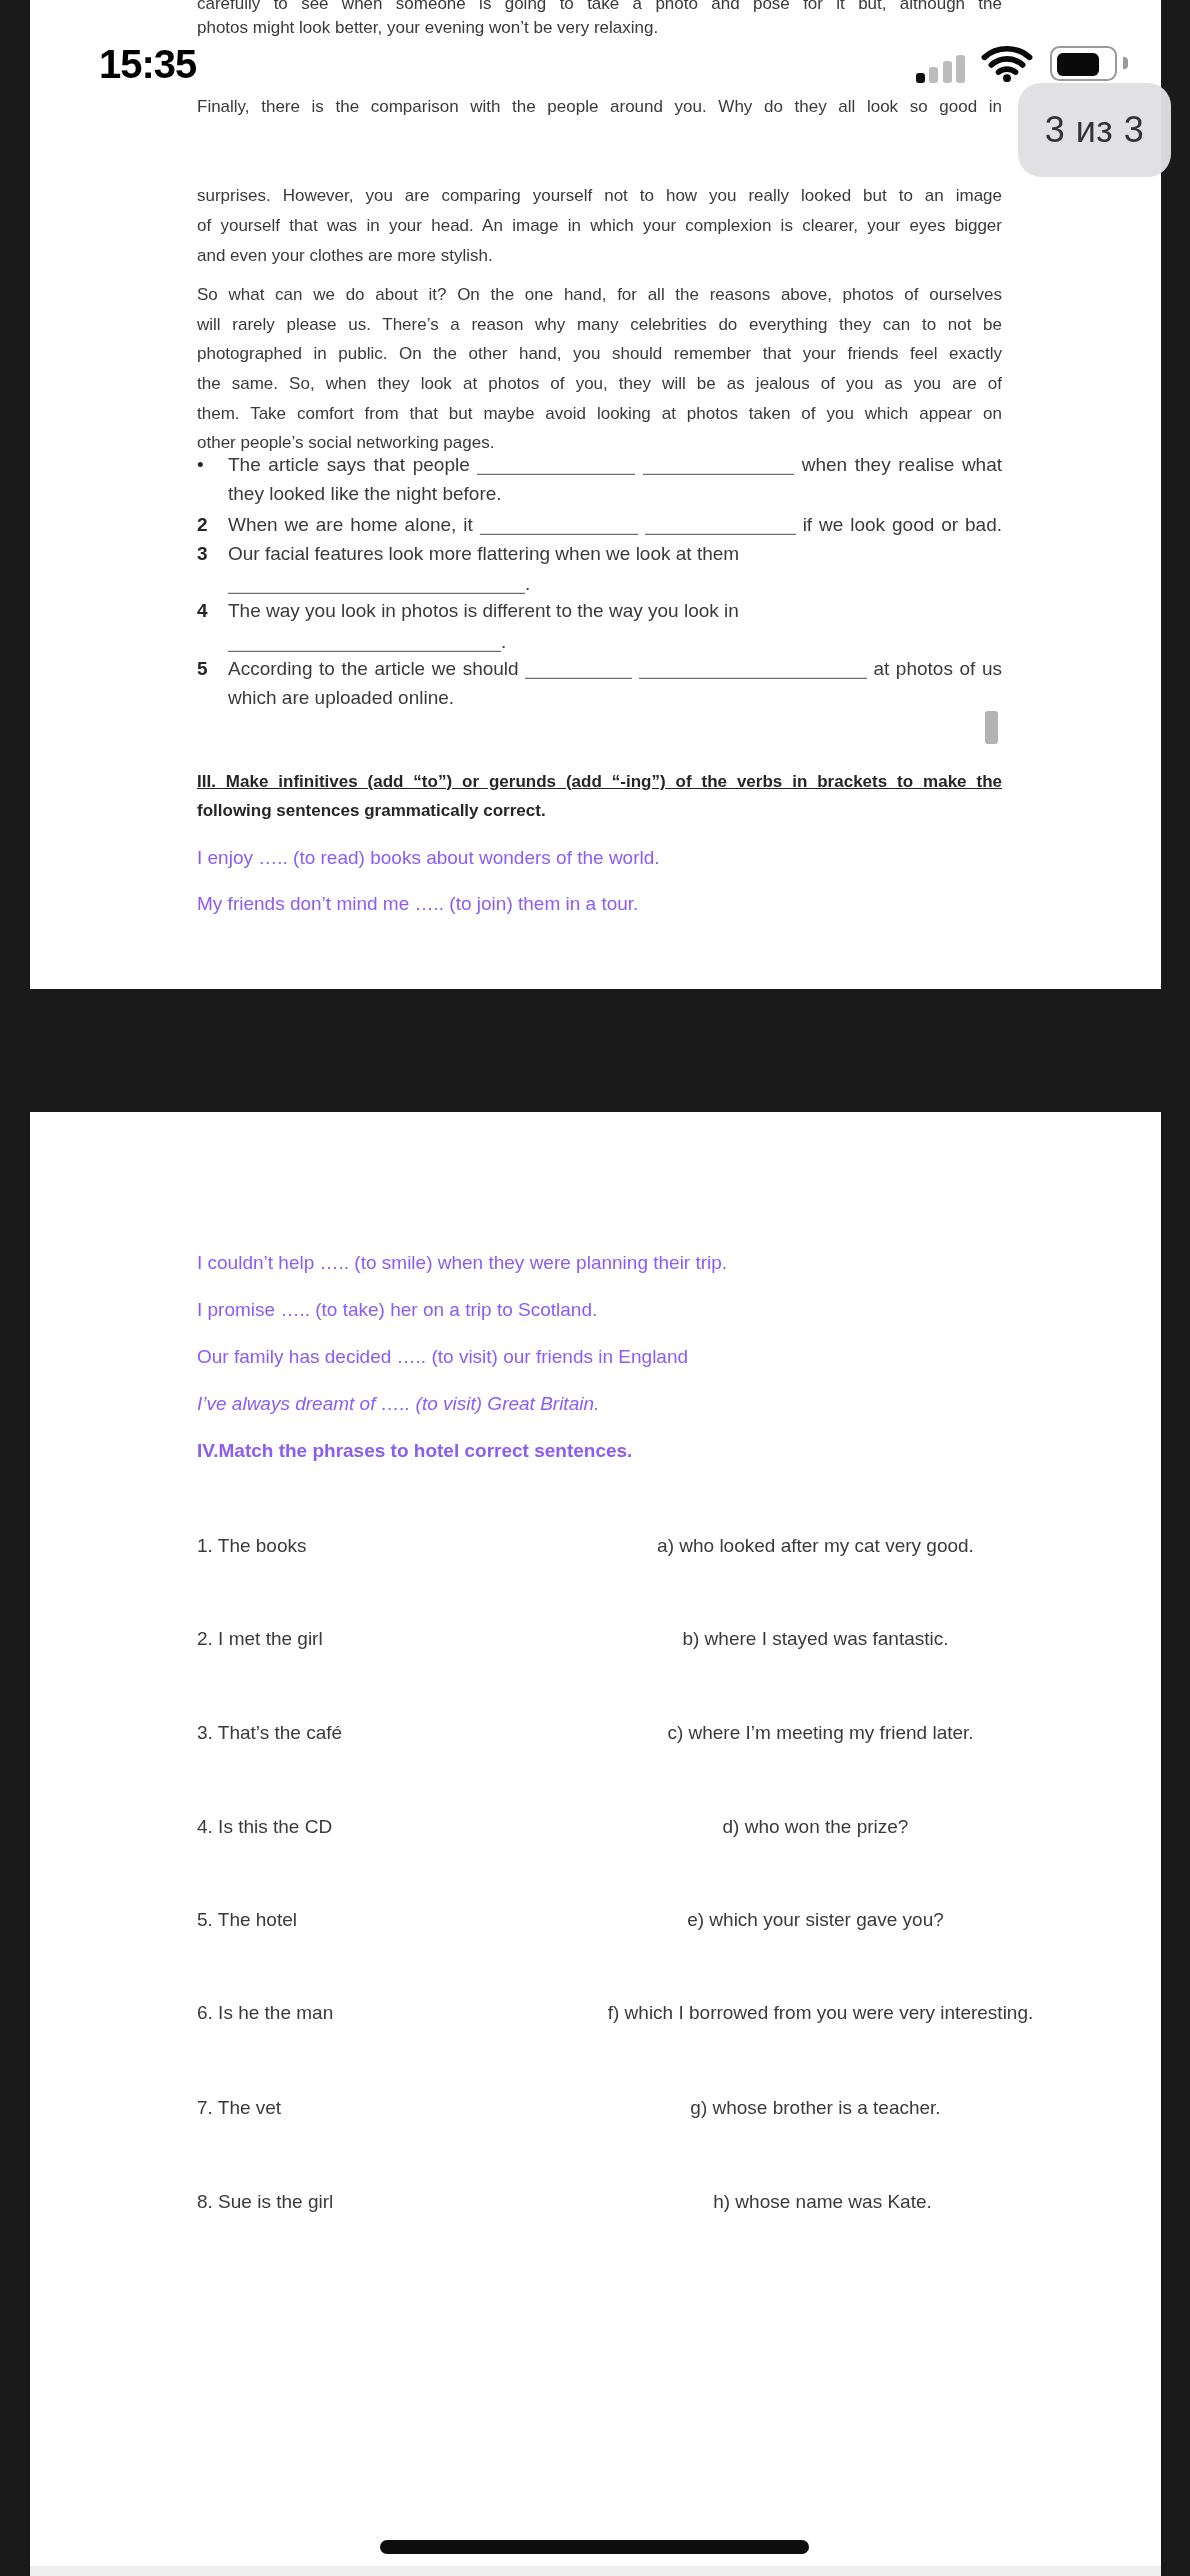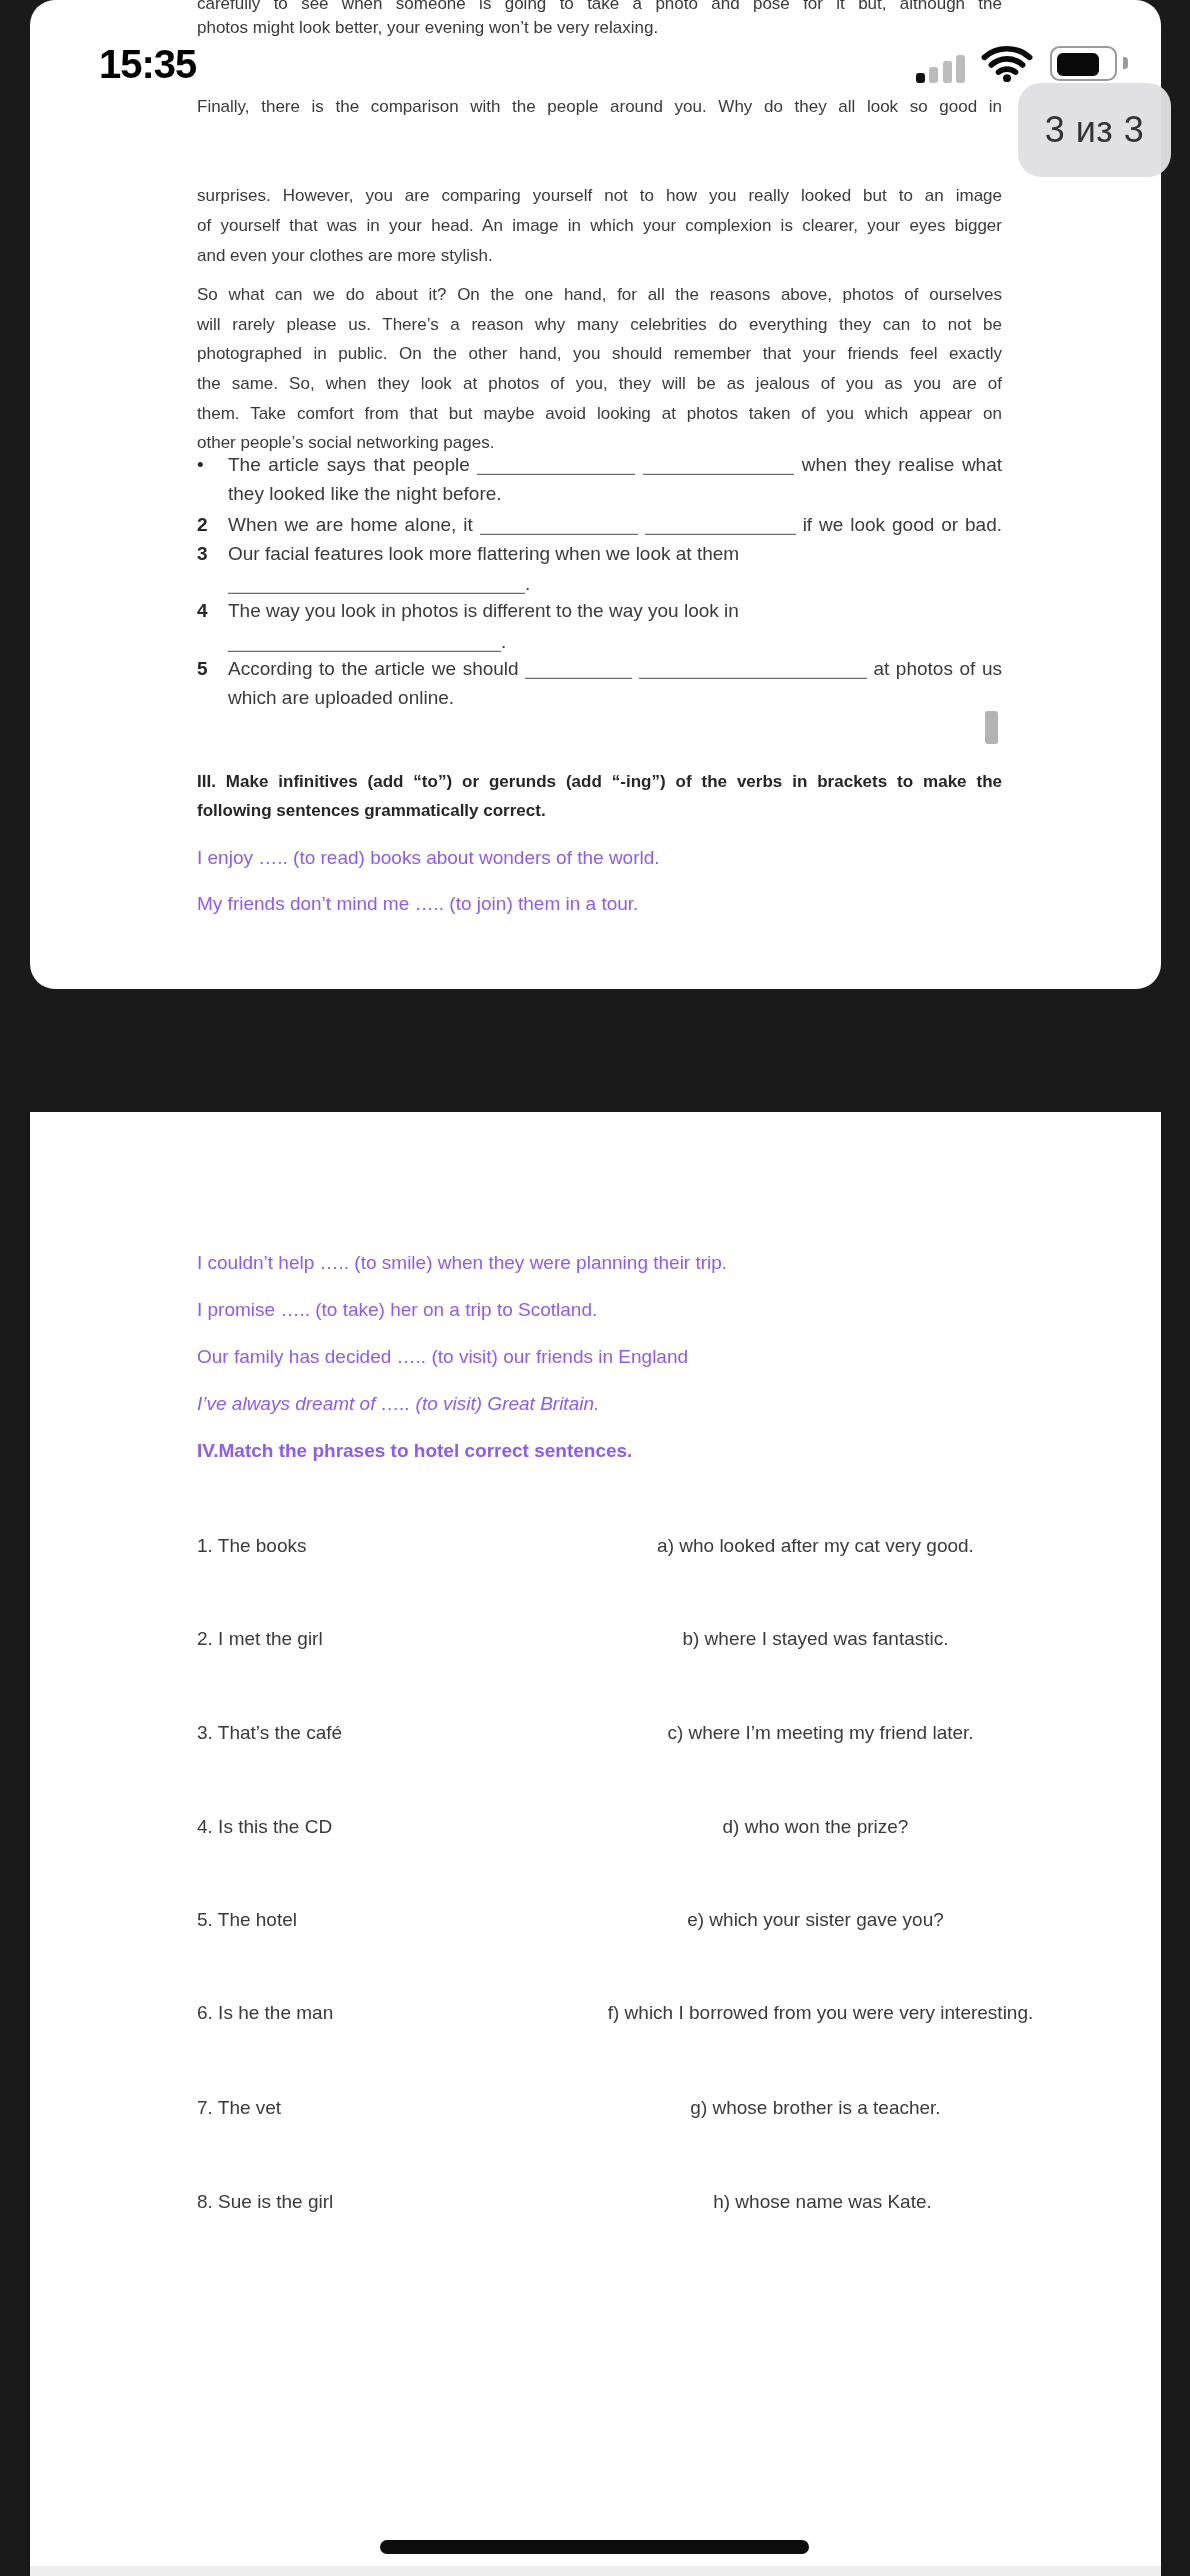--- a/index.html
+++ b/index.html
@@ -7,21 +7,21 @@
     position:relative;
     width:1190px;height:2576px;
     background:#1a1a1a;
     overflow:hidden;
     font-family:"Liberation Sans", sans-serif;
     color:#3a3a3a;
   }
   .page{
     position:absolute;left:30px;width:1131px;background:#ffffff;overflow:hidden;
   }
-  .page1{top:0;height:989px;border-radius:25px;}
+  .page1{top:0;height:989px;}
   .page2{top:1112px;height:1464px;box-shadow:0 1.9px 2.9px rgba(0,0,0,.4);}
   
   .dl{position:absolute;left:167px;width:805px;font-size:17px;line-height:30px;color:#3a3a3a;letter-spacing:0px;white-space:normal;}
   .jl{text-align:justify;text-align-last:justify;}
   .bold{font-weight:bold;color:#262626;}
   .qitem{position:absolute;left:167px;width:805px;font-size:19px;line-height:29px;}
   .qmark{position:absolute;left:0;top:0;width:29px;font-weight:bold;color:#262626;}
   .qmark.dot{font-weight:normal;}
   .qtext{display:block;margin-left:31px;}
   .qjust{text-align:justify;text-align-last:justify;}
@@ -124,21 +124,21 @@
         <span>According to the article we should</span>
         <span class="blank" style="width:107px;"></span>
         <span class="blank" style="width:228px;"></span>
         <span>at photos of us</span>
       </span>
       <span class="qtext">which are uploaded online.</span>
     </div>
 
     <div class="scroll-thumb"></div>
 
-    <div class="dl jl bold" style="top:767px;">III. Make infinitives (add “to”) or gerunds (add “-ing”) of the verbs in brackets to make the</div>
+    <div class="dl jl bold" style="top:767px;text-decoration:underline;">III. Make infinitives (add “to”) or gerunds (add “-ing”) of the verbs in brackets to make the</div>
     <div class="dl bold" style="top:796px;">following sentences grammatically correct.</div>
 
     <div class="sentence" style="top:843px;">I enjoy ….. (to read) books about wonders of the world.</div>
     <div class="sentence" style="top:889px;">My friends don’t mind me ….. (to join) them in a tour.</div>
   </div>
 
   <div class="page page2">
     <div class="sentence" style="top:136px;">I couldn’t help ….. (to smile) when they were planning their trip.</div>
     <div class="sentence" style="top:183px;">I promise ….. (to take) her on a trip to Scotland.</div>
     <div class="sentence" style="top:230px;">Our family has decided ….. (to visit) our friends in England</div>

